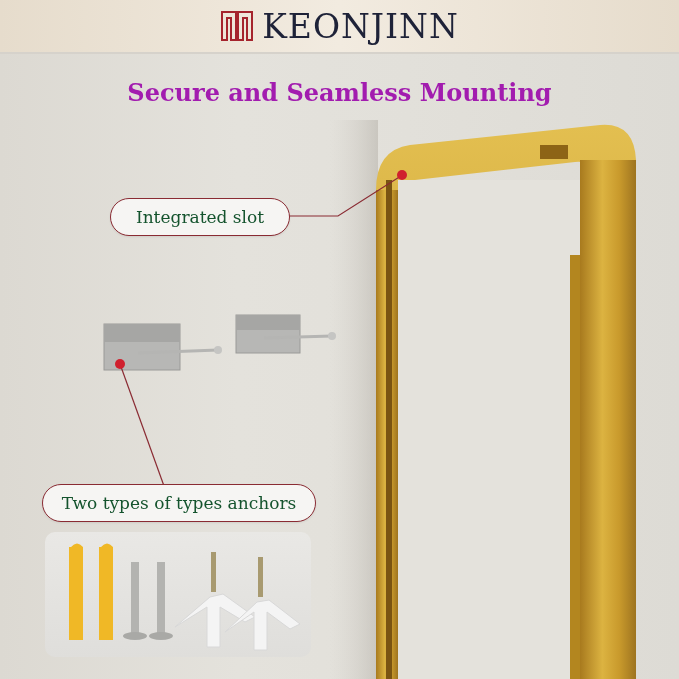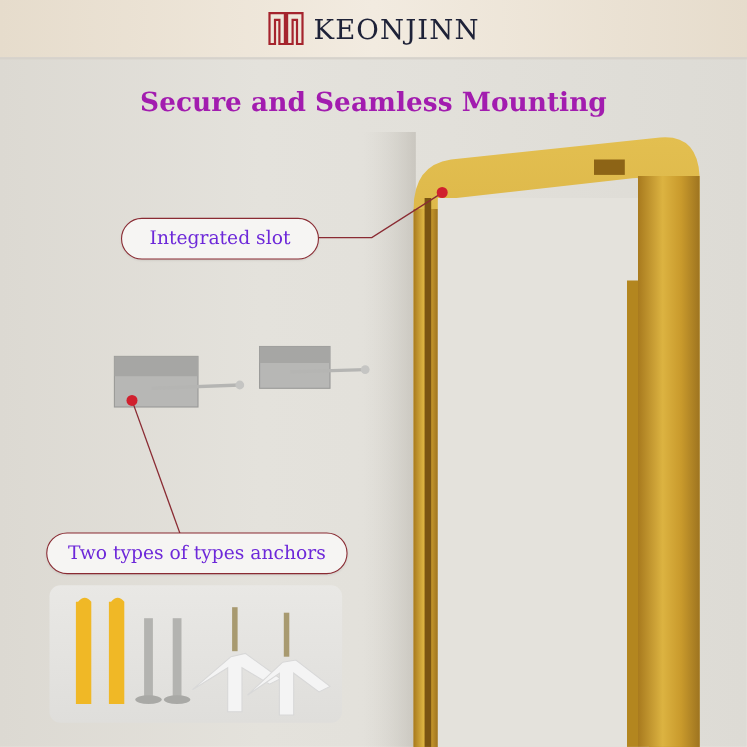--- a/index.html
+++ b/index.html
@@ -3,25 +3,25 @@
 <meta charset="utf-8">
 <style>
   html,body{margin:0;padding:0;}
   body{width:679px;height:679px;overflow:hidden;position:relative;
     font-family:"DejaVu Serif",serif;
     background:linear-gradient(90deg,#dcd9d2 0%,#e4e2dc 35%,#e2e0da 60%,#dddbd5 100%);}
   .header{position:absolute;left:0;top:0;width:679px;height:52px;
     background:linear-gradient(90deg,#e6dccc 0%,#f2ebe0 50%,#e6dccc 100%);
     border-bottom:2px solid #d6d2cb;display:flex;align-items:center;justify-content:center;}
   .logo-mark{width:34px;height:32px;margin-right:8px;}
-  .brand{font-family:"DejaVu Serif",serif;font-size:25px;color:#1e2238;letter-spacing:1px;}
+  .brand{font-family:"DejaVu Serif",serif;font-size:33px;color:#1e2238;letter-spacing:1px;}
   .title{position:absolute;left:0;top:78px;width:679px;text-align:center;
     font-family:"DejaVu Serif",serif;font-weight:bold;font-size:24px;color:#a21caf;}
   .callout{position:absolute;background:#f6f5f3;border:1.5px solid #8a2b33;border-radius:20px;
-    color:#6d28d9;font-family:"DejaVu Serif",serif;display:flex;align-items:center;justify-content:center;
+    color:#14532d;font-family:"DejaVu Serif",serif;display:flex;align-items:center;justify-content:center;
     box-shadow:0 1px 2px rgba(0,0,0,0.08);}
   .c1{left:110px;top:198px;width:178px;height:36px;font-size:17px;}
   .c2{left:42px;top:484px;width:272px;height:36px;font-size:17px;}
   .tray{position:absolute;left:45px;top:532px;width:266px;height:125px;border-radius:10px;
     background:linear-gradient(180deg,#e9e8e5,#dfdedb);}
   svg.overlay{position:absolute;left:0;top:0;}
 </style>
 </head>
 <body>
 

